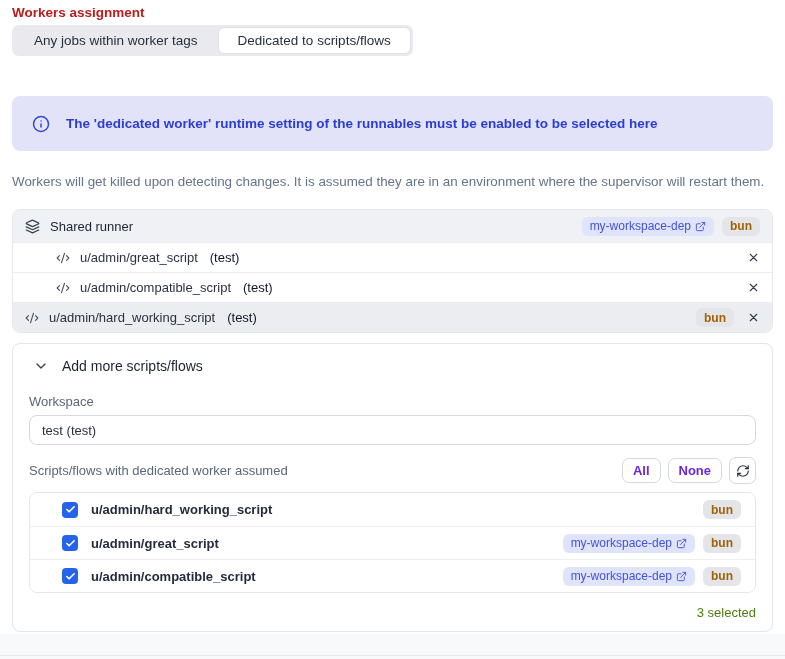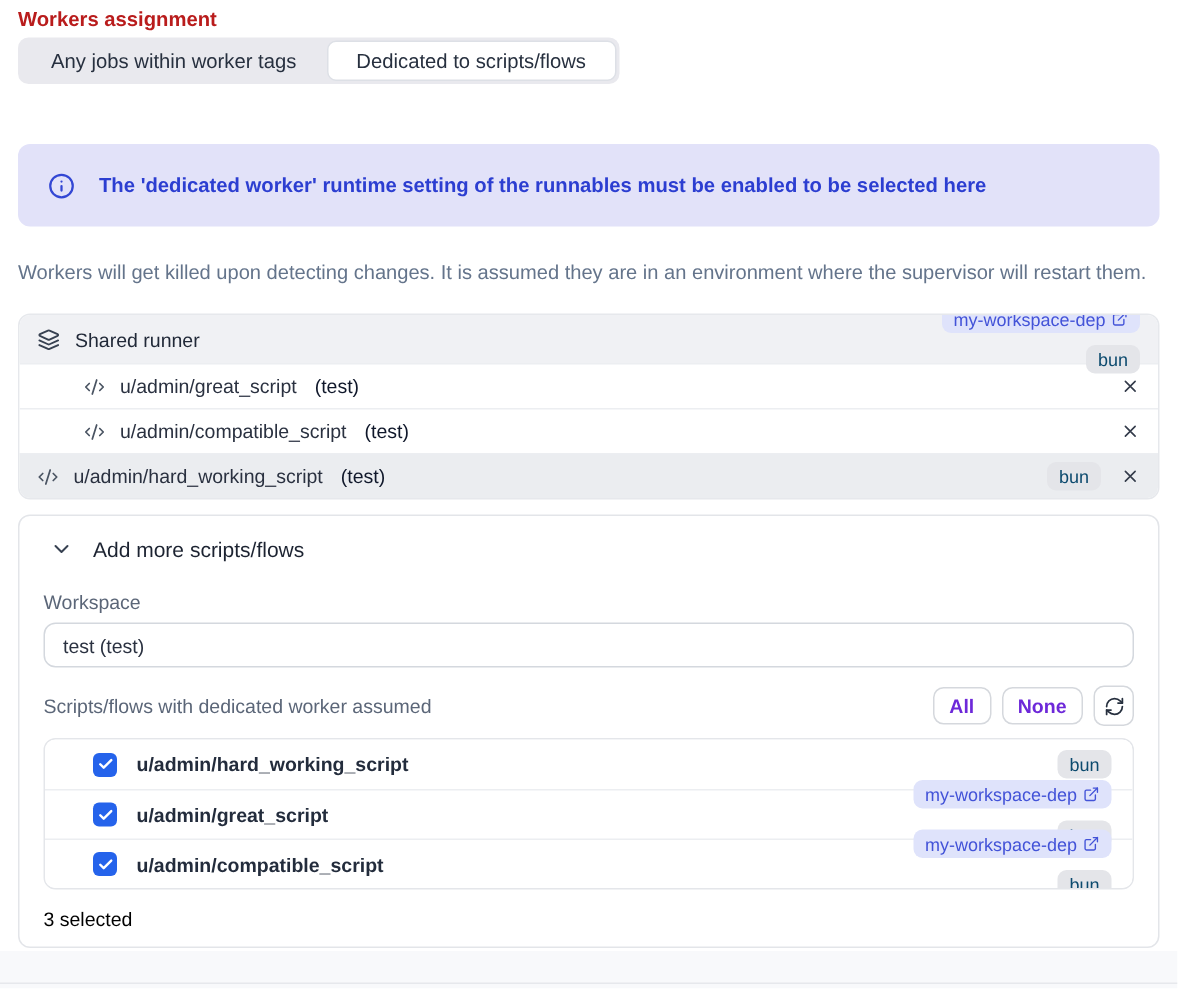--- a/index.html
+++ b/index.html
@@ -25,26 +25,26 @@
   .banner .bicon svg { width:18px; height:18px; }
 
   .desc { margin:23px 0 0; font-size:13.4px; color:#64748b; }
 
   .runner-panel { margin-top:20px; border:1px solid #e6e8ec; border-radius:8px; overflow:hidden; background:#fff; }
   .runner-header { height:32px; background:#f0f1f4; display:flex; align-items:center; gap:10px;
     padding:0 12px; color:#212938; }
   .runner-header .rlabel { font-weight:500; }
   .icon-layers { display:flex; color:#374151; }
   .icon-layers svg { width:15px; height:15px; }
-  .badges { margin-left:auto; display:flex; gap:8px; align-items:flex-end;flex-direction:column; }
+  .badges { margin-left:auto; display:flex; gap:8px; align-items:flex-end; }
 
   .badge { font-size:12px; border-radius:6px; padding:2.5px 8px; display:inline-flex;
     align-items:center; gap:4px; white-space:nowrap; border:none; font-family:inherit; }
   .badge.indigo { background:#dfe3fb; color:#4353d8; cursor:pointer; }
-  .badge.gray { background:#e4e5e9; color:#0c4a6e; }
+  .badge.gray { background:#e4e5e9; color:#a16207;font-weight:bold; }
   .badge svg { width:11px; height:11px; }
 
   .runner-row { height:30px; display:flex; align-items:center; gap:10px; padding:0 12px;
     border-top:1px solid #eceef1; background:#fff; color:#2a3140; }
   .runner-row.indent { padding-left:43px; }
   .runner-row.highlight { background:#ebedf0; }
   .icon-code { display:flex; color:#4b5563; }
   .icon-code svg { width:14px; height:14px; }
   .suffix { color:#0f172a; margin-left:2px; }
   .row-right { margin-left:auto; display:flex; gap:13px; align-items:center; }
@@ -70,21 +70,21 @@
 
   .check-list { margin-top:8px; border:1px solid #e4e6ea; border-radius:8px; overflow:hidden; }
   .check-row { height:33px; display:flex; align-items:center; gap:13px; padding:0 14px 0 32px;
     background:#fff; cursor:pointer; }
   .check-row + .check-row { border-top:1px solid #eceef1; }
   .checkbox { width:16px; height:16px; border-radius:4px; background:#2563eb; display:flex;
     align-items:center; justify-content:center; flex:none; cursor:pointer; }
   .checkbox svg { width:11px; height:11px; }
   .check-label { font-size:13px; font-weight:600; color:#232c3c; }
 
-  .selected-count { padding:12px 0 11px; font-size:13px; color:#000000; }
+  .selected-count { padding:12px 0 11px; font-size:13px; color:#4d7c0f;text-align:right; }
 
   .footer-strip { position:absolute; left:0; right:0; bottom:0; height:25px; background:#f8f9fb; }
   .footer-strip::after { content:""; position:absolute; left:0; right:0; bottom:3px; height:1px; background:#e6e8ec; }
 </style>
 </head>
 <body>
 
 <div class="page">
 
   <h3 class="title">Workers assignment</h3>

